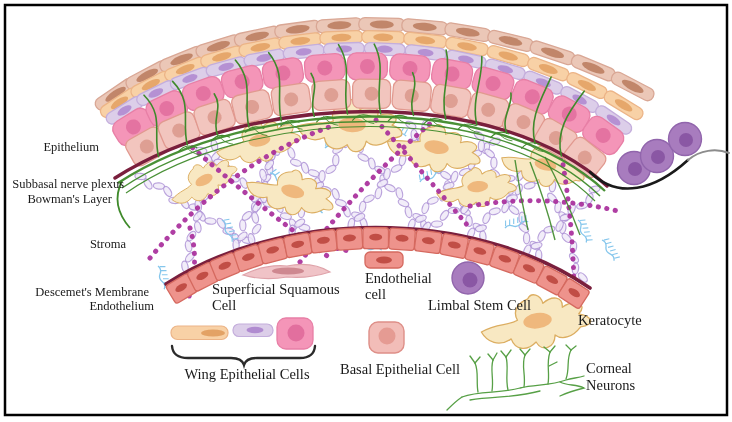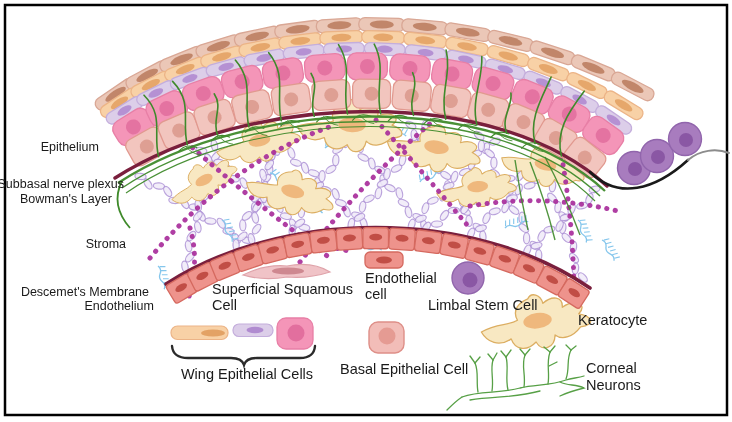--- a/index.html
+++ b/index.html
@@ -1,17 +1,17 @@
 <!DOCTYPE html>
 <html><head>
 <meta charset="utf-8">
 <style>
   html,body{margin:0;padding:0;background:#fff;}
   #stage{position:relative;width:732px;height:422px;background:#ffffff;overflow:hidden;
-         font-family:Liberation Sans, sans-serif;}
+         font-family:Liberation Serif, serif;}
   svg{position:absolute;left:0;top:0;}
   text{fill:#1a1a1a;}
   .layer-label{font-size:12.5px;}
   .legend-label{font-size:14.5px;}
 </style>
 </head>
 <body>
 
 <div id="stage">
 <svg id="diagram" width="732" height="422" viewBox="0 0 732 422">

